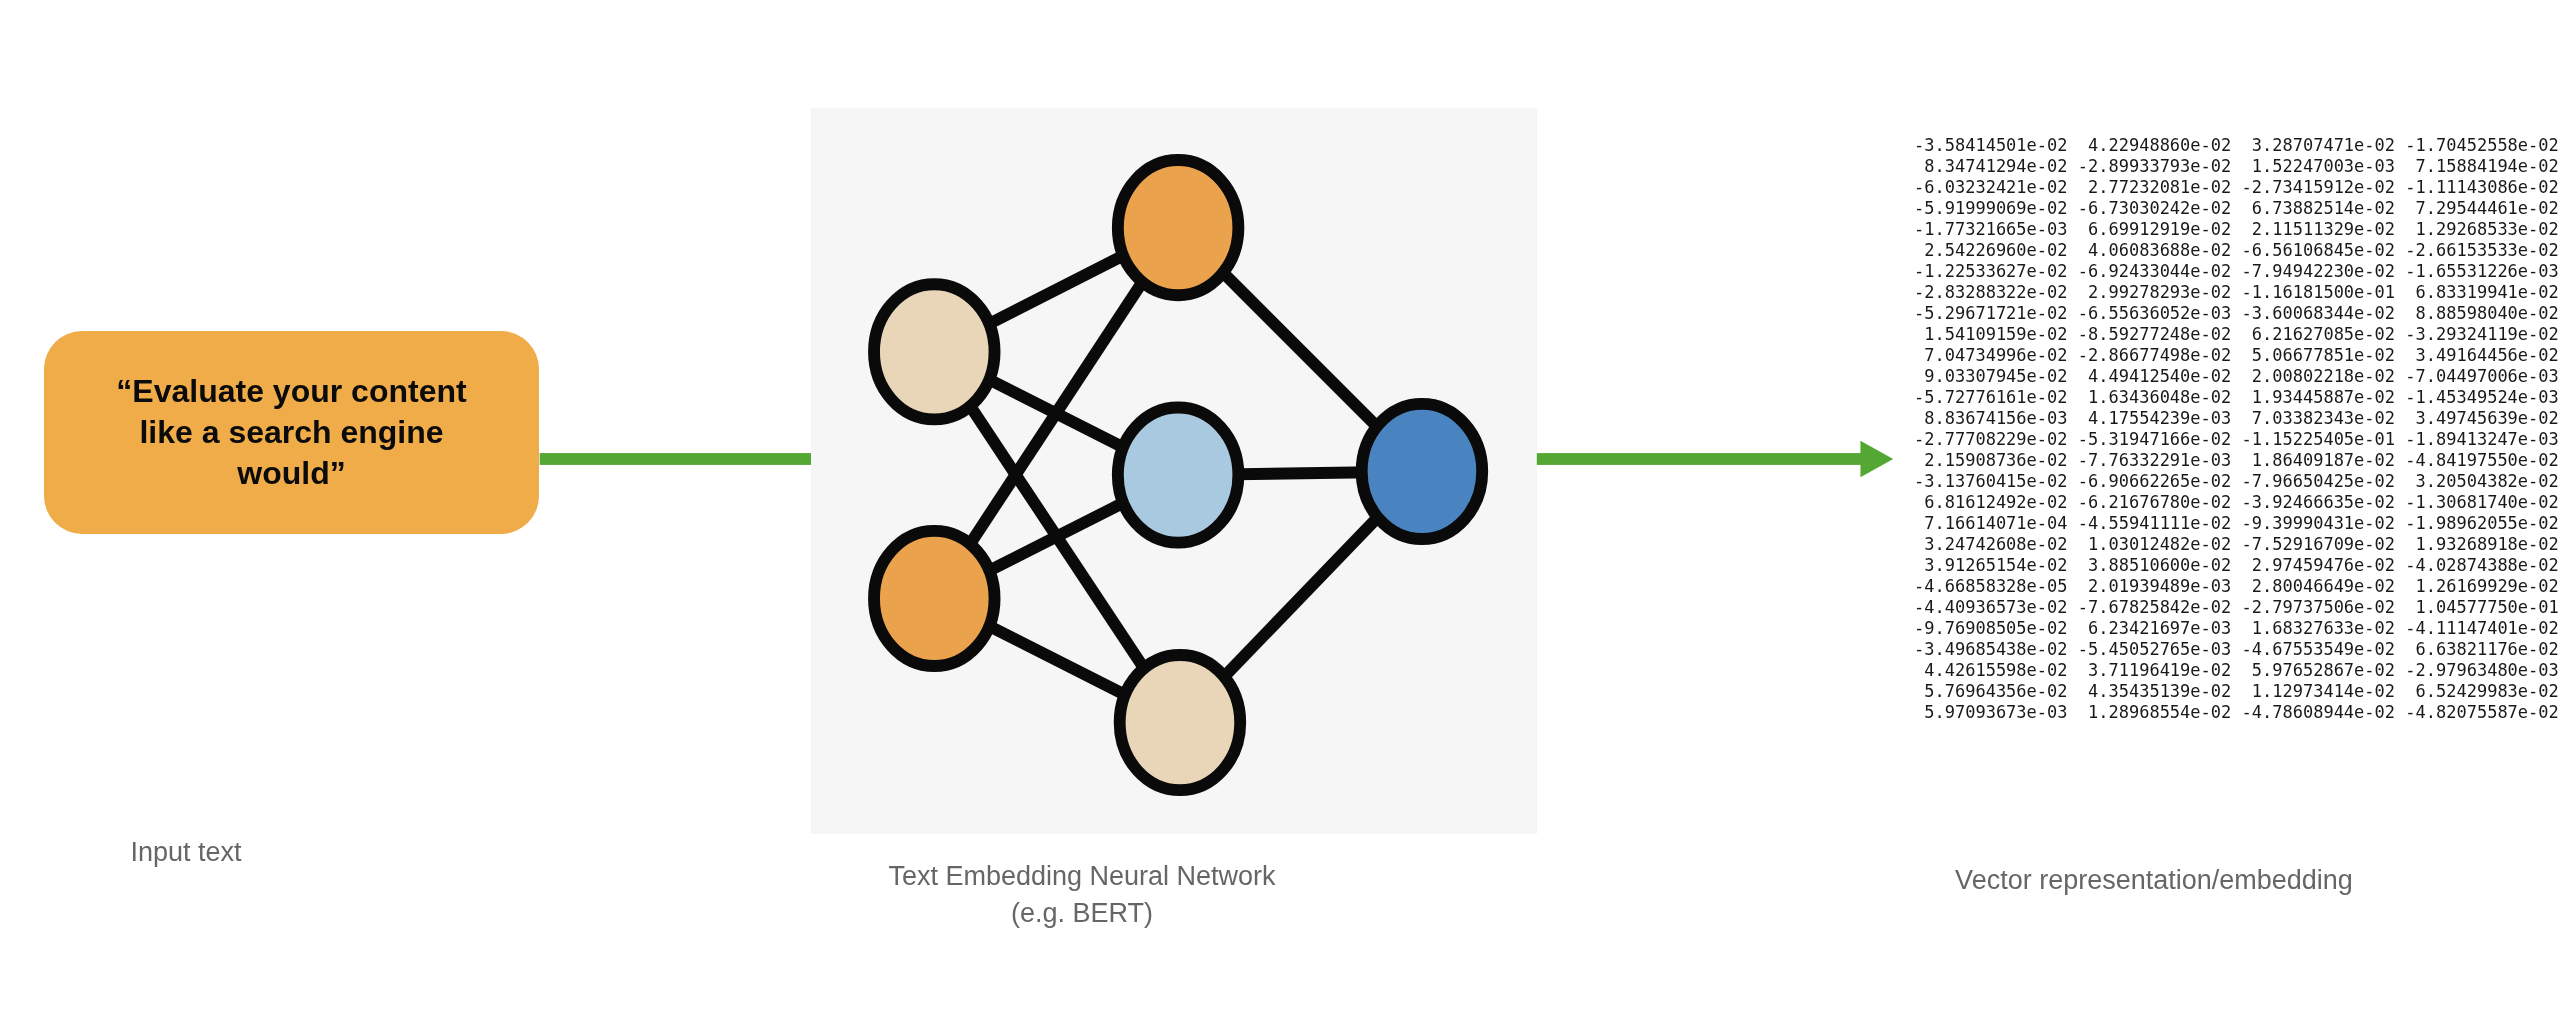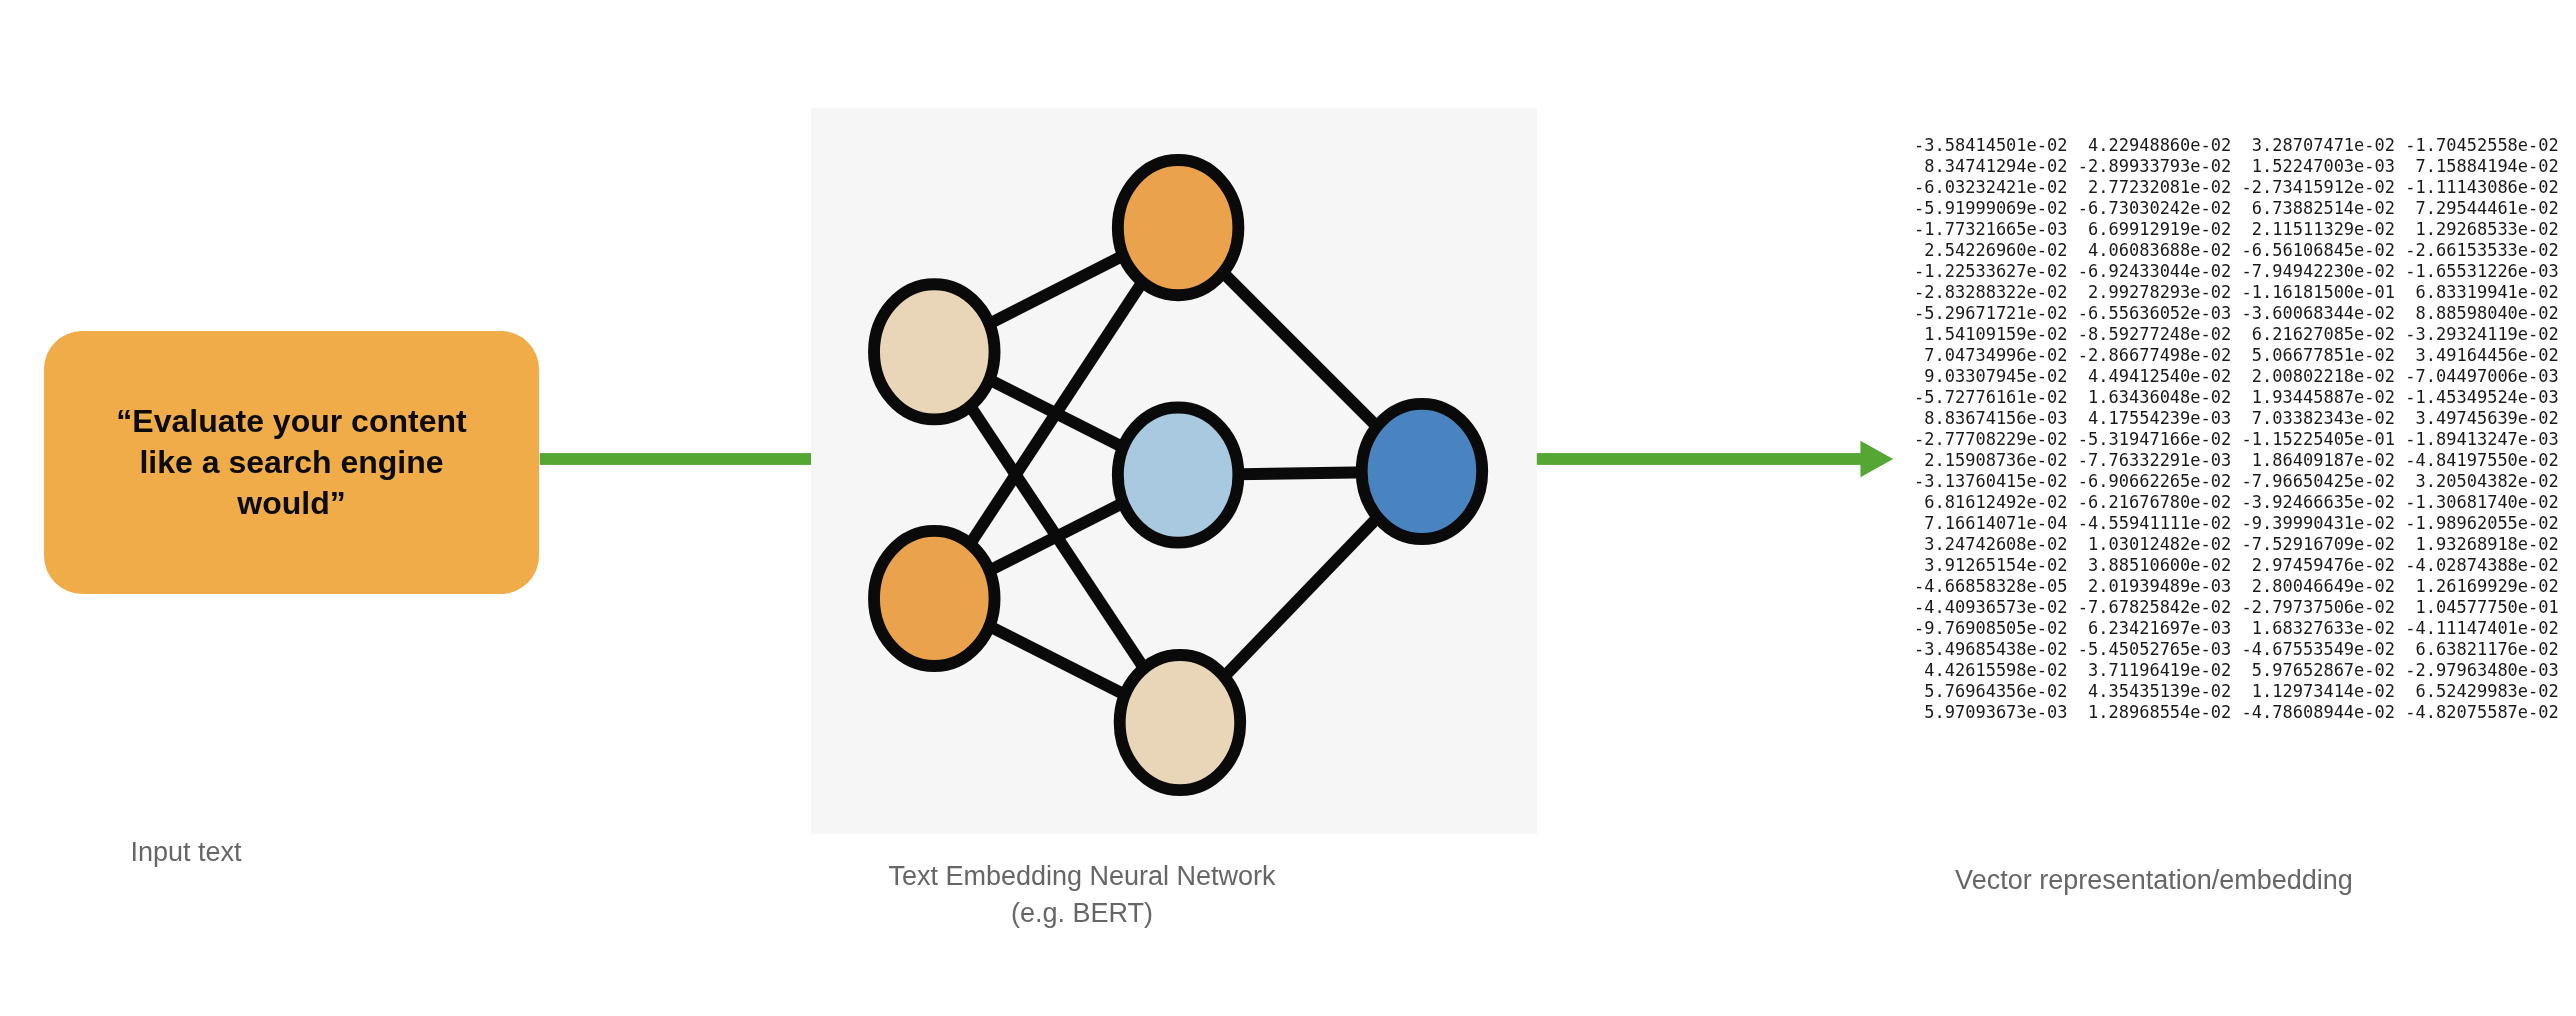--- a/index.html
+++ b/index.html
@@ -9,21 +9,21 @@
     --stroke:#0a0a0a;
     --caption:#666666;
     --matrix:#191919;
   }
   *{margin:0;padding:0;box-sizing:border-box;}
   html,body{width:2576px;height:1017px;background:#ffffff;overflow:hidden;
     font-family:"Liberation Sans",sans-serif;}
   .canvas{position:relative;width:2576px;height:1017px;background:#ffffff;}
 
   .quote-box{
-    position:absolute;left:44px;top:331px;width:495px;height:263px;
+    position:absolute;left:44px;top:331px;width:495px;height:203px;
     background:var(--quote-bg);border-radius:38px;
     display:flex;align-items:center;justify-content:flex-end;
     padding:15px 51px;text-align:center;
   }
   .quote-box span{
     font-weight:bold;font-size:32px;line-height:41px;color:#0b0b0b;
   }
 
   .arrow{position:absolute;display:block;}
   .arrow-left{left:539px;top:429px;}

